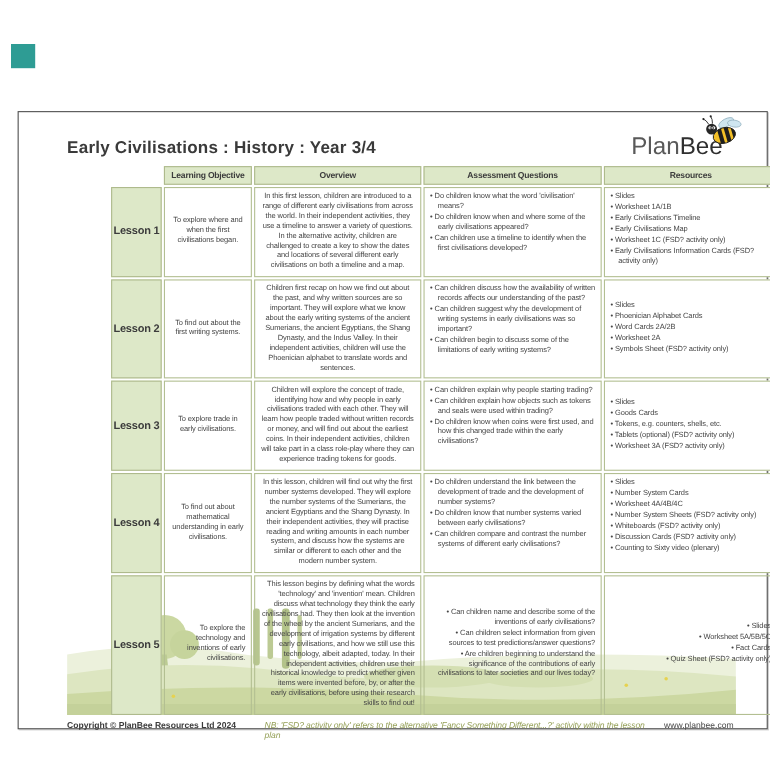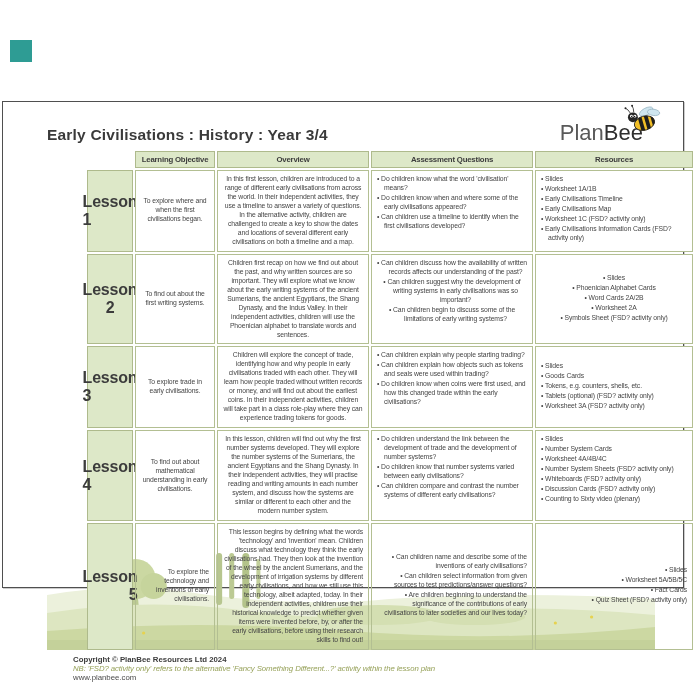--- a/index.html
+++ b/index.html
@@ -2,21 +2,21 @@
 <html><head>
 <meta charset="utf-8">
 <style>
   html,body{margin:0;padding:0;}
   body{
     width:700px;height:700px;position:relative;background:#ffffff;
     font-family:"Liberation Sans", sans-serif;color:#454545;overflow:hidden;
   }
   .corner-square{position:absolute;left:10px;top:40px;width:22px;height:22px;background:#2E9C94;}
   .sheet{
-    position:absolute;left:2px;top:101px;width:682px;height:487px;background:#ffffff;
+    position:absolute;left:16px;top:101px;width:682px;height:562px;background:#ffffff;
     border:1px solid #4f4f4f;box-shadow:1px 1px 0 rgba(0,0,0,.2);box-sizing:border-box;
   }
   .doc-header{display:flex;justify-content:space-between;align-items:flex-end;margin:20px 34px 7px 44px;}
   .doc-title{font-size:15.5px;font-weight:700;color:#3a3a3a;letter-spacing:.2px;margin:0;}
   .logo{position:relative;font-size:22px;line-height:1;color:#595959;padding-right:6px;}
   .logo .bee-text{font-weight:400;color:#2f2f2f;}
   .logo svg.bee{position:absolute;top:-19px;right:-12px;width:38px;height:32px;}
   
   .grid-wrap{position:relative;margin-left:44px;width:608px;}
   .grid{
@@ -24,29 +24,29 @@
     grid-template-columns:46px 80px 152px 162px 158px;
     grid-auto-rows:auto;gap:2px;padding-left:40px;
   }
   .cell{border:1px solid #b3bf92;background:#ffffff;box-sizing:border-box;
     font-size:6.8px;line-height:1.32;letter-spacing:-0.1px;padding:4px 5px;position:relative;z-index:1;}
   .hcell{background:#dde8c8;border:1px solid #aeba8c;font-weight:700;font-size:7.8px;
     display:flex;align-items:center;justify-content:center;text-align:center;color:#3c3c3c;
     padding:3px 1px;letter-spacing:-0.2px;}
   .corner-empty{background:transparent;border:none;}
   .lesson-cell{background:#dde8c8;border:1px solid #aeba8c;display:flex;align-items:center;justify-content:center;
-    font-weight:700;font-size:16px;color:#3c3c3c;letter-spacing:-0.2px;}
+    font-weight:700;font-size:10px;color:#3c3c3c;letter-spacing:-0.2px;}
   .center-cell{display:flex;align-items:center;justify-content:center;text-align:center;}
   .bullets .bullet{padding-left:7px;text-indent:-7px;margin:0 0 1px 0;}
   .bullets .bullet::before{content:"• ";}
-  .r1{min-height:70px;} .r2{min-height:63px;text-align:center;} .r3{min-height:64px;} .r4{min-height:67px;} .r5{min-height:95px;text-align:right;}
+  .r1{min-height:70px;} .r2{min-height:63px;} .r3{min-height:64px;} .r4{min-height:67px;} .r5{min-height:95px;text-align:right;}
   .vcenter{display:flex;flex-direction:column;justify-content:center;}
   .transparent{background:transparent;}
   .landscape{position:absolute;left:0;bottom:0;width:100%;height:97px;z-index:0;}
-  .doc-footer{display:flex;align-items:baseline;margin:5px 30px 0 44px;font-size:7.8px;flex-direction:column;}
+  .doc-footer{display:flex;align-items:baseline;margin:5px 30px 0 44px;font-size:7.8px;}
   .copyright{color:#3b3b3b;font-weight:700;white-space:nowrap;}
   .fsd-note{flex:1;color:#96a159;font-style:italic;margin-left:26px;letter-spacing:-0.1px;}
   .website{color:#4a4a4a;margin-left:12px;white-space:nowrap;}
 </style>
 </head>
 <body>
 
 <div class="corner-square"></div>
 
 <div class="sheet">

